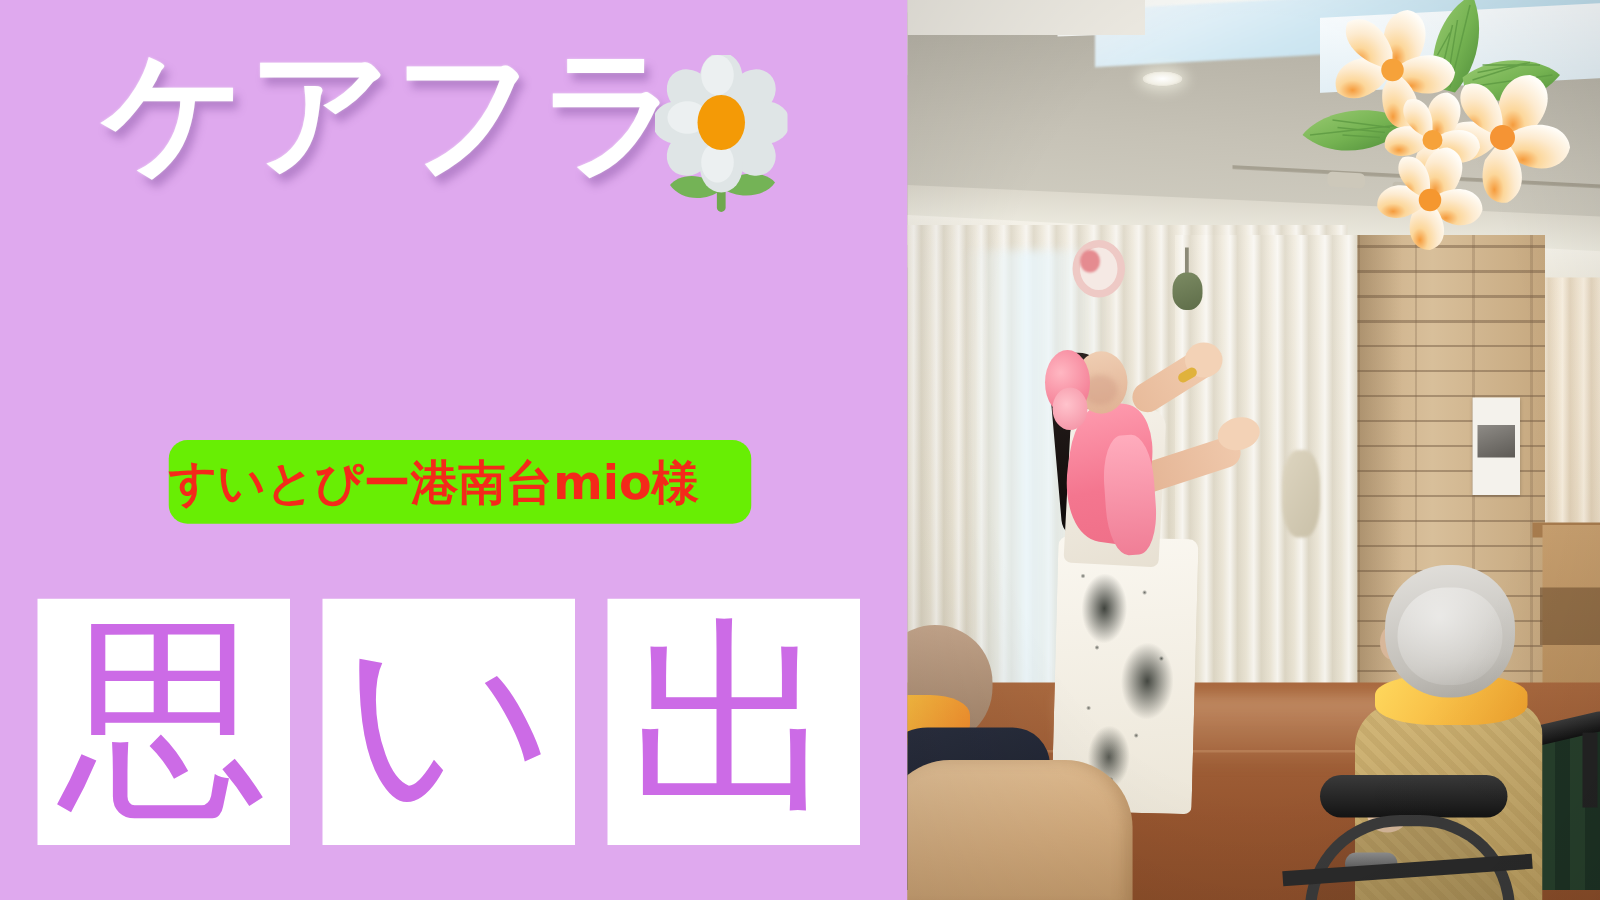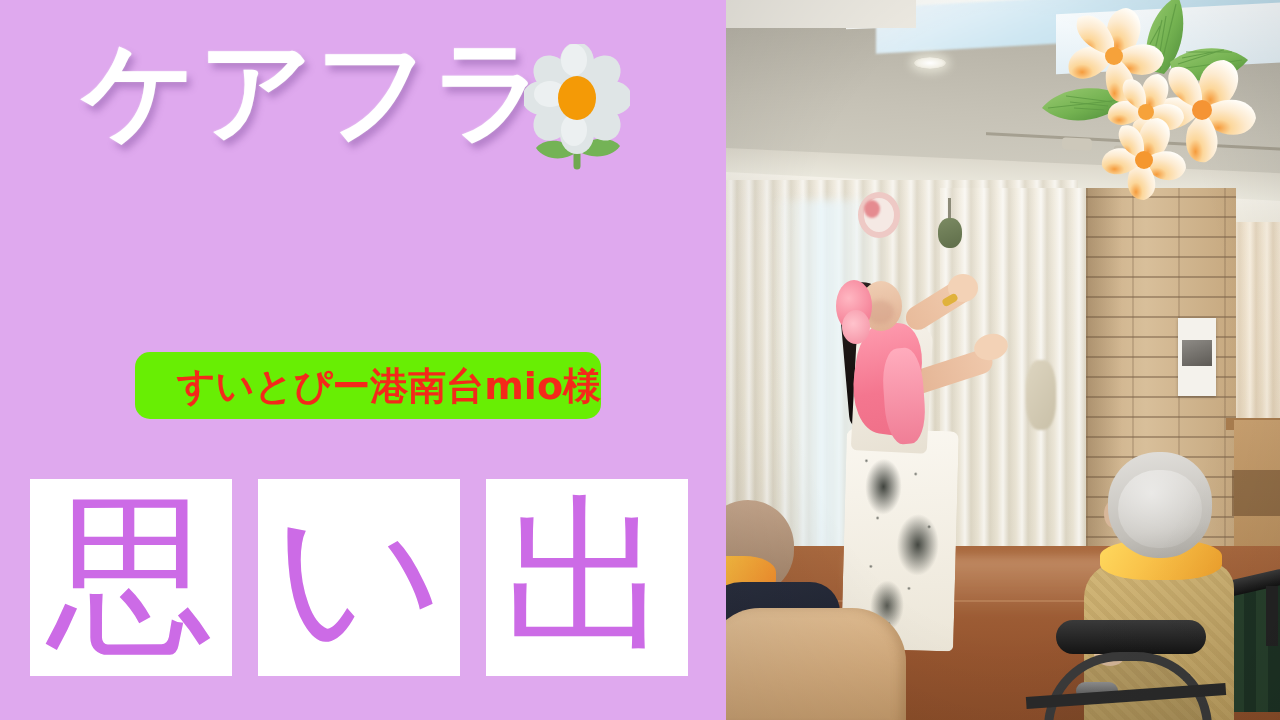--- a/index.html
+++ b/index.html
@@ -48,21 +48,21 @@
     width:106px;height:126px;
   }
 
   
   #venue-badge{
     position:absolute;
     left:135px;top:352px;
     width:466px;height:67px;
     background:#68EE04;
     border-radius:15px;
-    display:flex;align-items:center;justify-content:flex-end;
+    display:flex;align-items:center;justify-content:flex-start;
   }
   #venue-badge-label{
     color:#F4291A;
     font-family:"DejaVu Sans", sans-serif;
     font-weight:700;
     font-size:38px;
     letter-spacing:0px;
     white-space:nowrap;
     line-height:1;
   }

